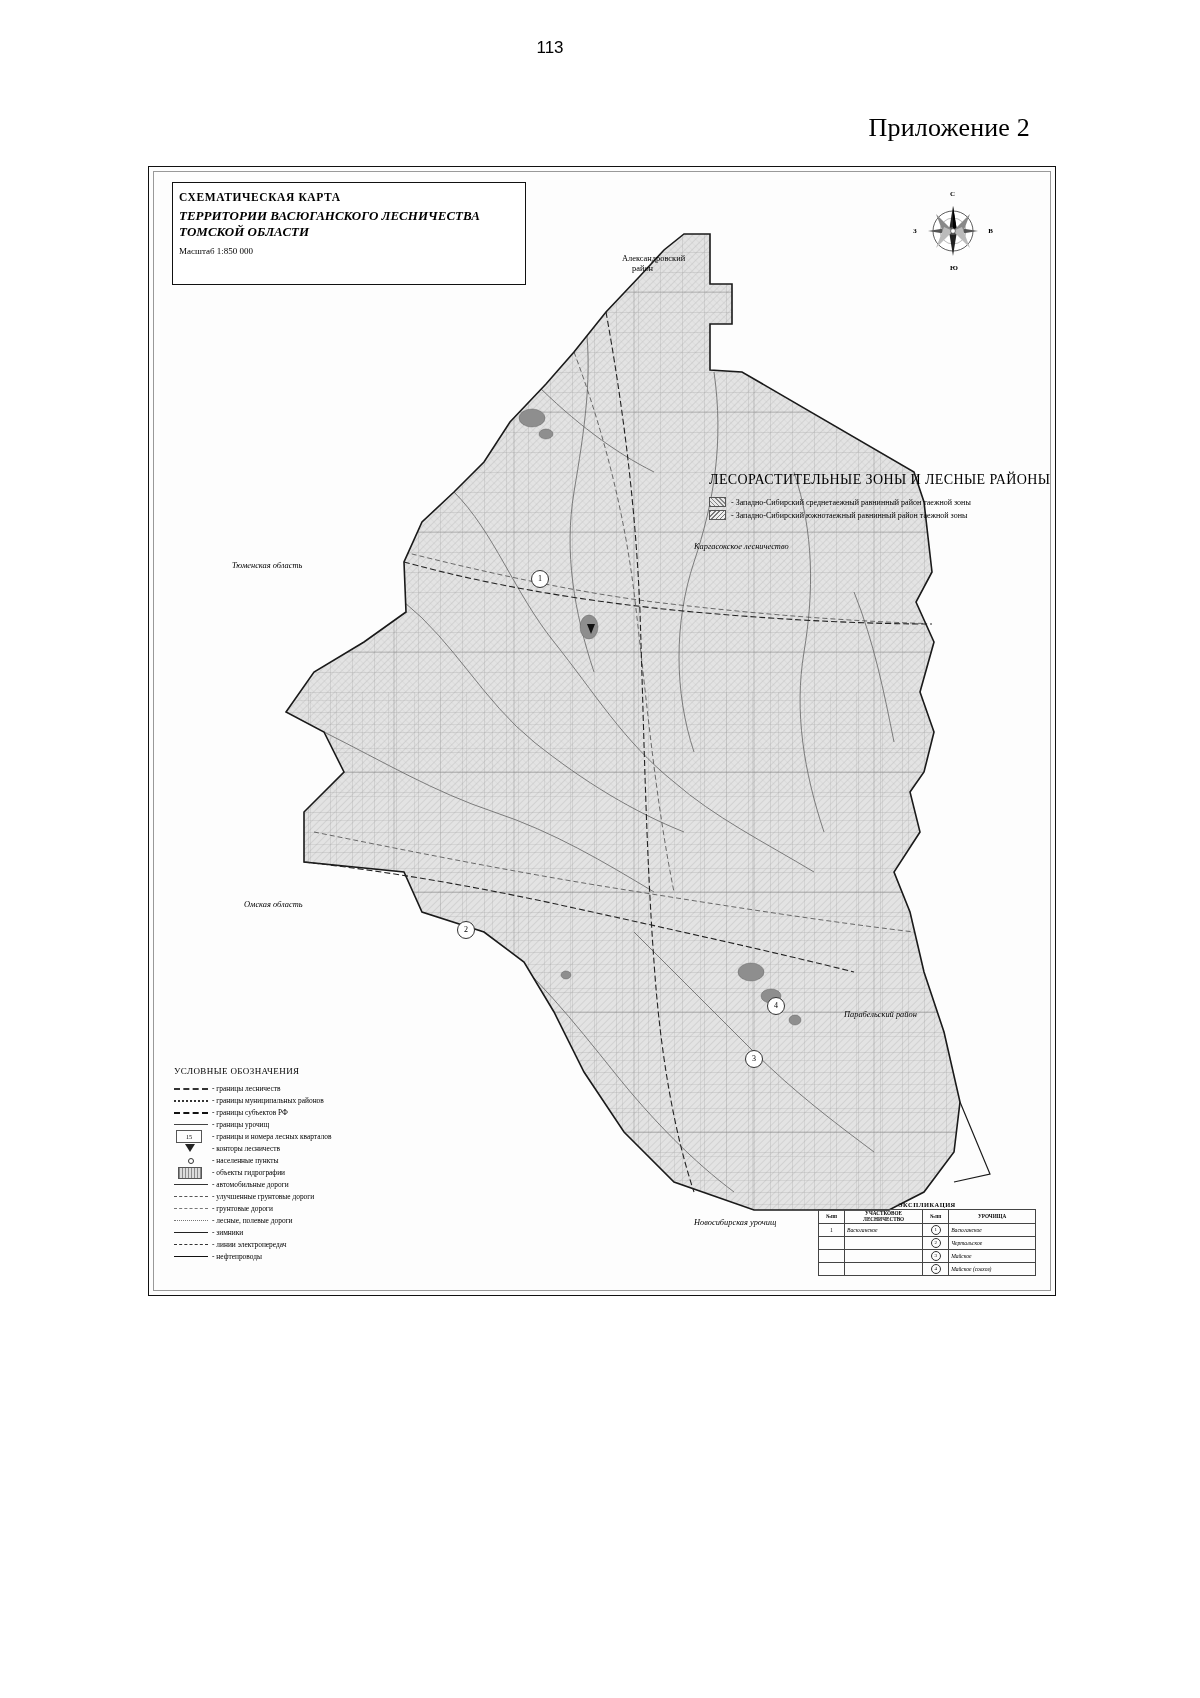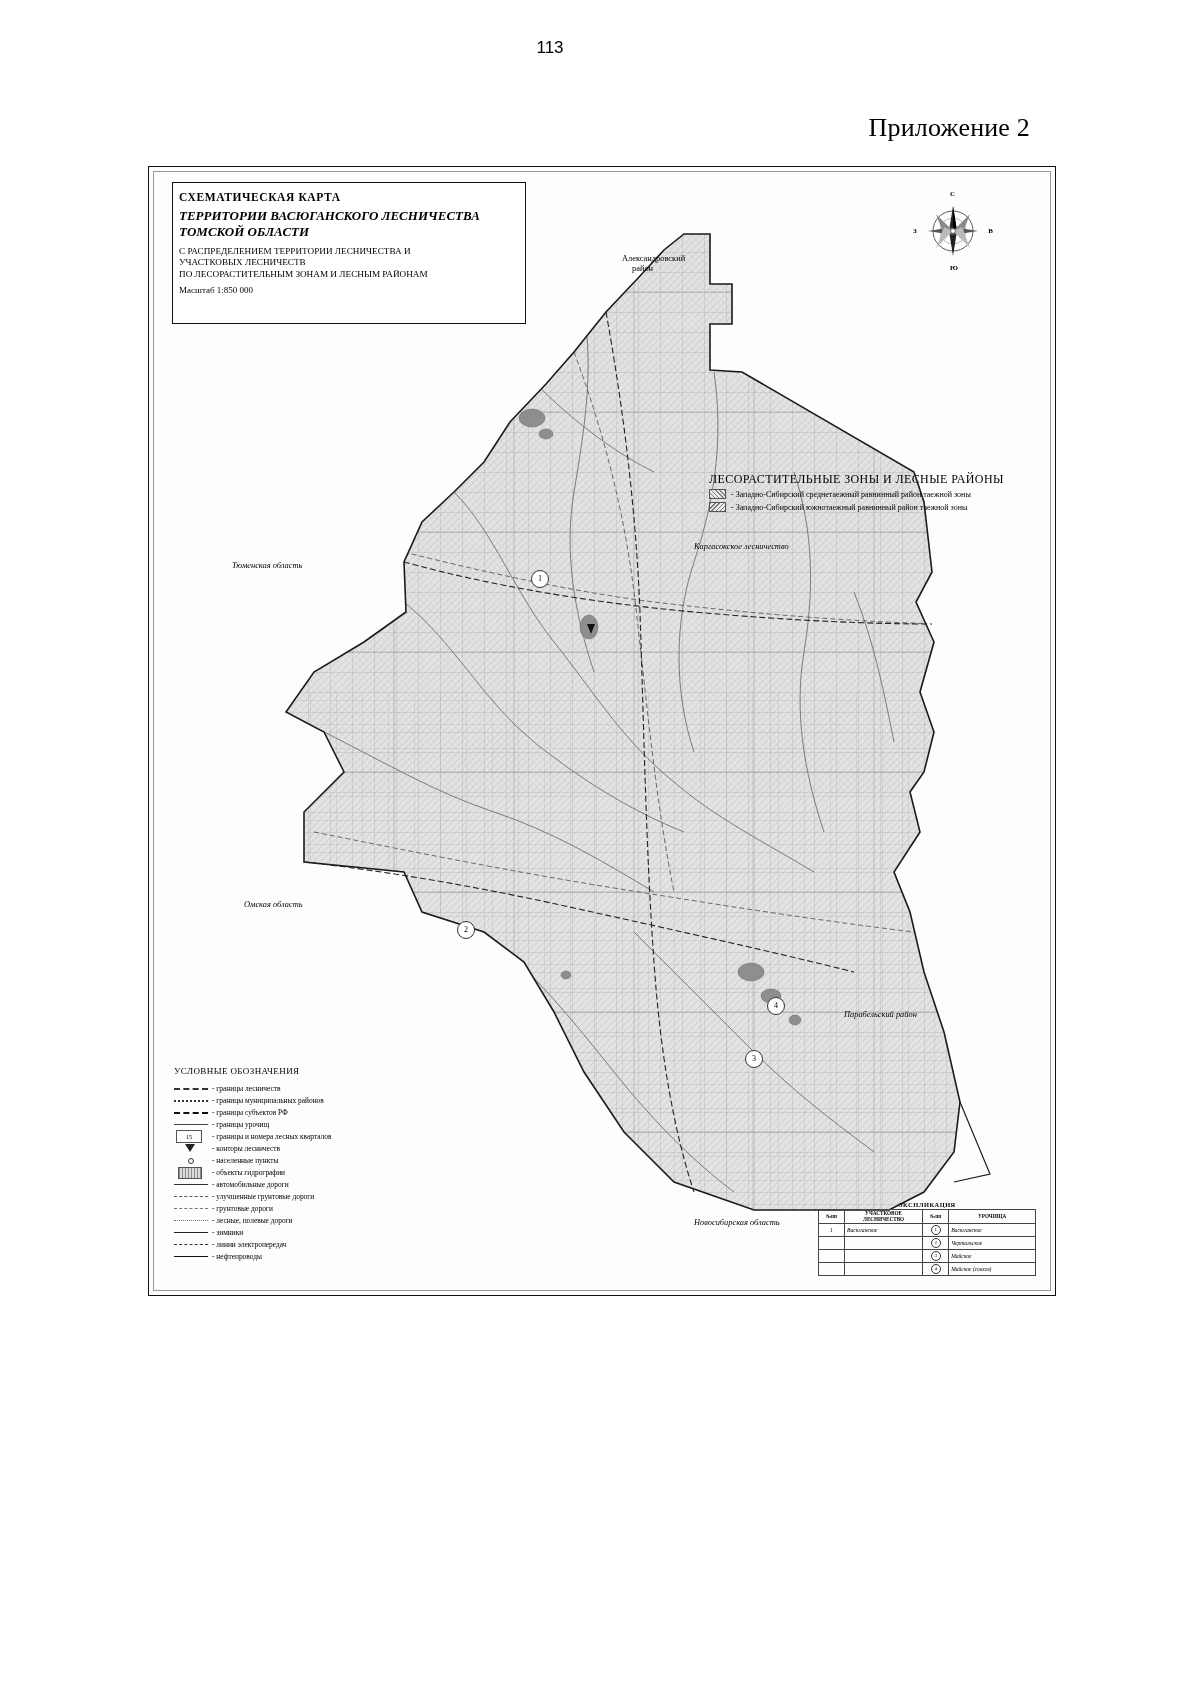--- a/index.html
+++ b/index.html
@@ -106,23 +106,23 @@
   
   .zones-legend {
     position: absolute;
     right: 36px;
     top: 300px;
     width: 305px;
     z-index: 30;
     font-size: 8px;
   }
   .zones-legend .zl-title {
-    font-size: 12px;
+    font-size: 14px;
     letter-spacing: 0.4px;
-    margin-bottom: 2px;
+    margin-bottom: 9px;
     white-space: nowrap;
   }
   .zones-legend .zl-row {
     display: flex;
     align-items: center;
     margin-bottom: 3px;
     white-space: nowrap;
   }
   .zl-swatch {
     width: 15px;
@@ -399,25 +399,20 @@
 
       <path d="M806 930 L836 1002 L800 1010" fill="none" stroke="#1a1a1a" stroke-width="1.2"></path>
     </svg>
 
     <div class="title-block">
       <div class="t1">СХЕМАТИЧЕСКАЯ КАРТА</div>
       <div class="t2">
         <div>ТЕРРИТОРИИ ВАСЮГАНСКОГО ЛЕСНИЧЕСТВА</div>
         <div>ТОМСКОЙ ОБЛАСТИ</div>
       </div>
-      <div class="t3">
-        <div>С РАСПРЕДЕЛЕНИЕМ ТЕРРИТОРИИ ЛЕСНИЧЕСТВА И</div>
-        <div>УЧАСТКОВЫХ ЛЕСНИЧЕСТВ</div>
-        <div>ПО ЛЕСОРАСТИТЕЛЬНЫМ ЗОНАМ И ЛЕСНЫМ РАЙОНАМ</div>
-      </div>
       <div class="t4">Масштаб 1:850 000</div>
     </div>
 
     <div class="compass">
       <svg width="78" height="78" viewBox="0 0 78 78" aria-hidden="true">
         <circle cx="39" cy="39" r="20" fill="#fff" stroke="#333" stroke-width="0.8"></circle>
         <circle cx="39" cy="39" r="13" fill="none" stroke="#777" stroke-width="0.5"></circle>
         <polygon points="39,14 43,39 39,64 35,39" fill="#222"></polygon>
         <polygon points="14,39 39,43 64,39 39,35" fill="#555"></polygon>
         <polygon points="39,14 43,39 39,39" fill="#000"></polygon>
@@ -444,21 +439,21 @@
         <span>- Западно-Сибирский южнотаежный равнинный район таежной зоны</span>
       </div>
     </div>
 
     <div class="map-label plain" style="left:468px; top:82px;">Александровский</div>
     <div class="map-label plain" style="left:478px; top:92px;">район</div>
     <div class="map-label" style="left:540px; top:370px;">Каргасокское лесничество</div>
     <div class="map-label" style="left:78px;  top:389px;">Тюменская область</div>
     <div class="map-label" style="left:90px;  top:728px;">Омская область</div>
     <div class="map-label" style="left:690px; top:838px;">Парабельский район</div>
-    <div class="map-label" style="left:540px; top:1046px;">Новосибирская область</div>
+    <div class="map-label" style="left:540px; top:1046px;">Новосибирская урочищ</div>
 
     <div class="zone-marker" style="left:377px; top:398px;">1</div>
     <div class="zone-marker" style="left:303px; top:749px;">2</div>
     <div class="zone-marker" style="left:591px; top:878px;">3</div>
     <div class="zone-marker" style="left:613px; top:825px;">4</div>
 
     <div class="signs-legend">
       <div class="sl-title">УСЛОВНЫЕ ОБОЗНАЧЕНИЯ</div>
 
       <div class="sl-row">

